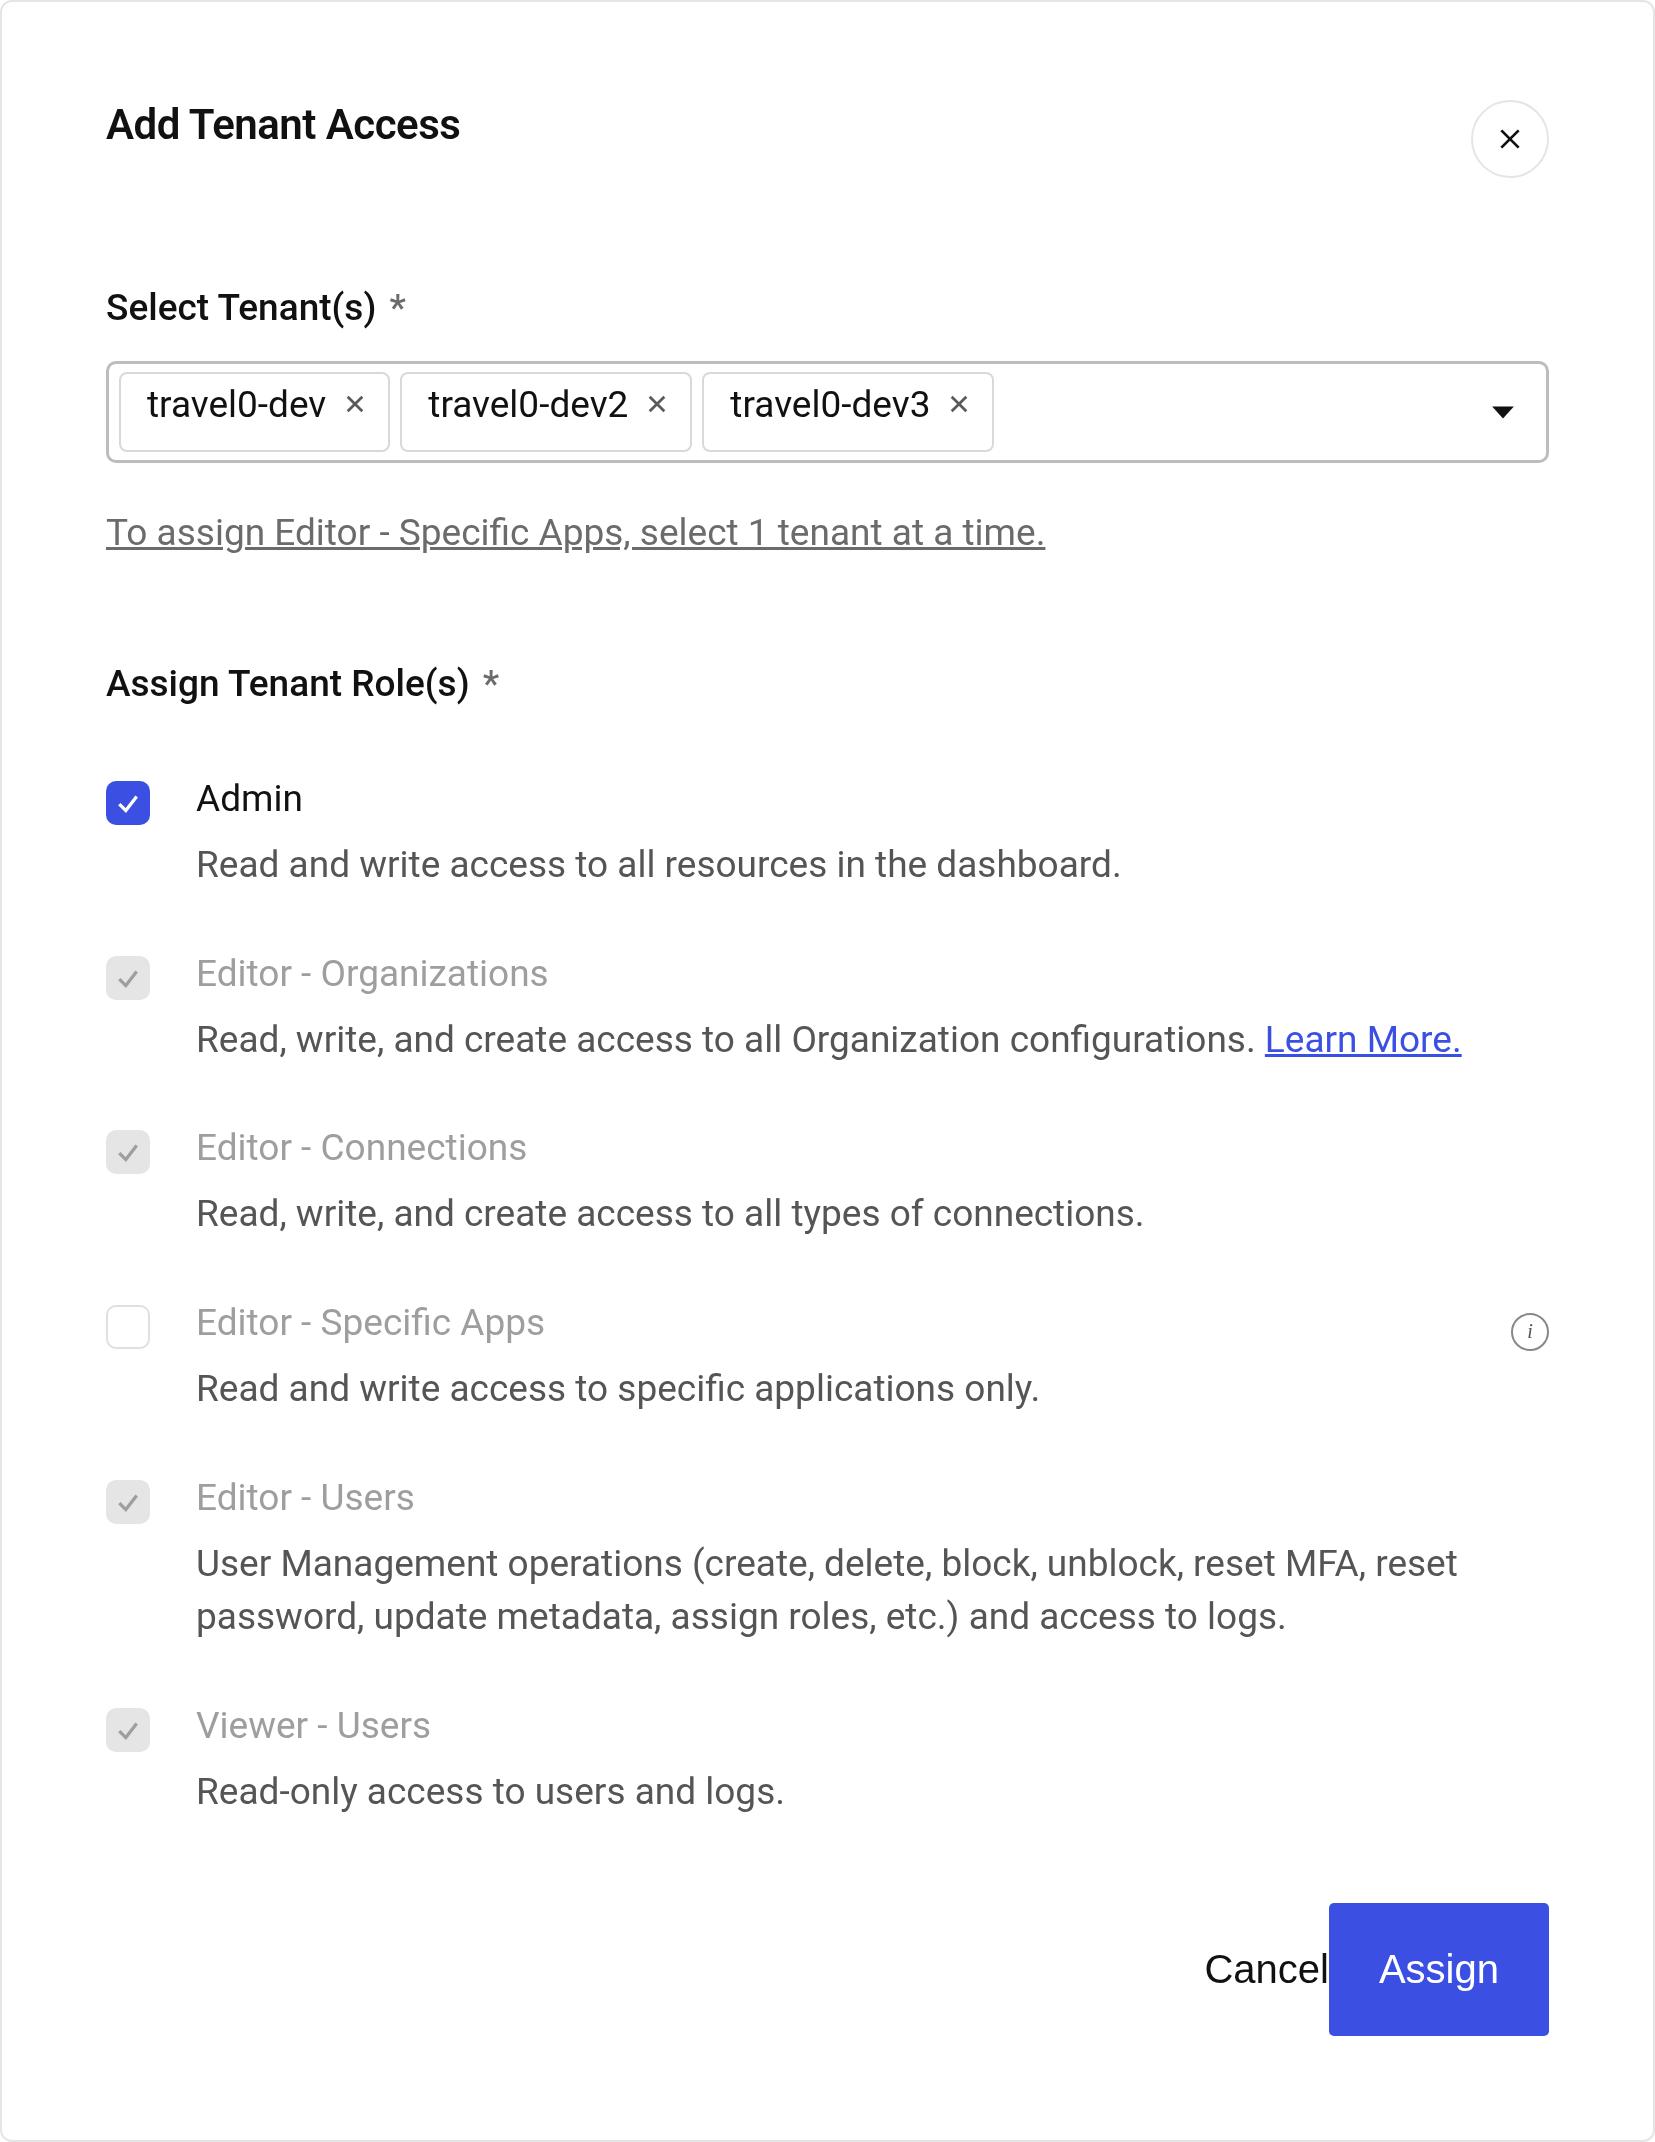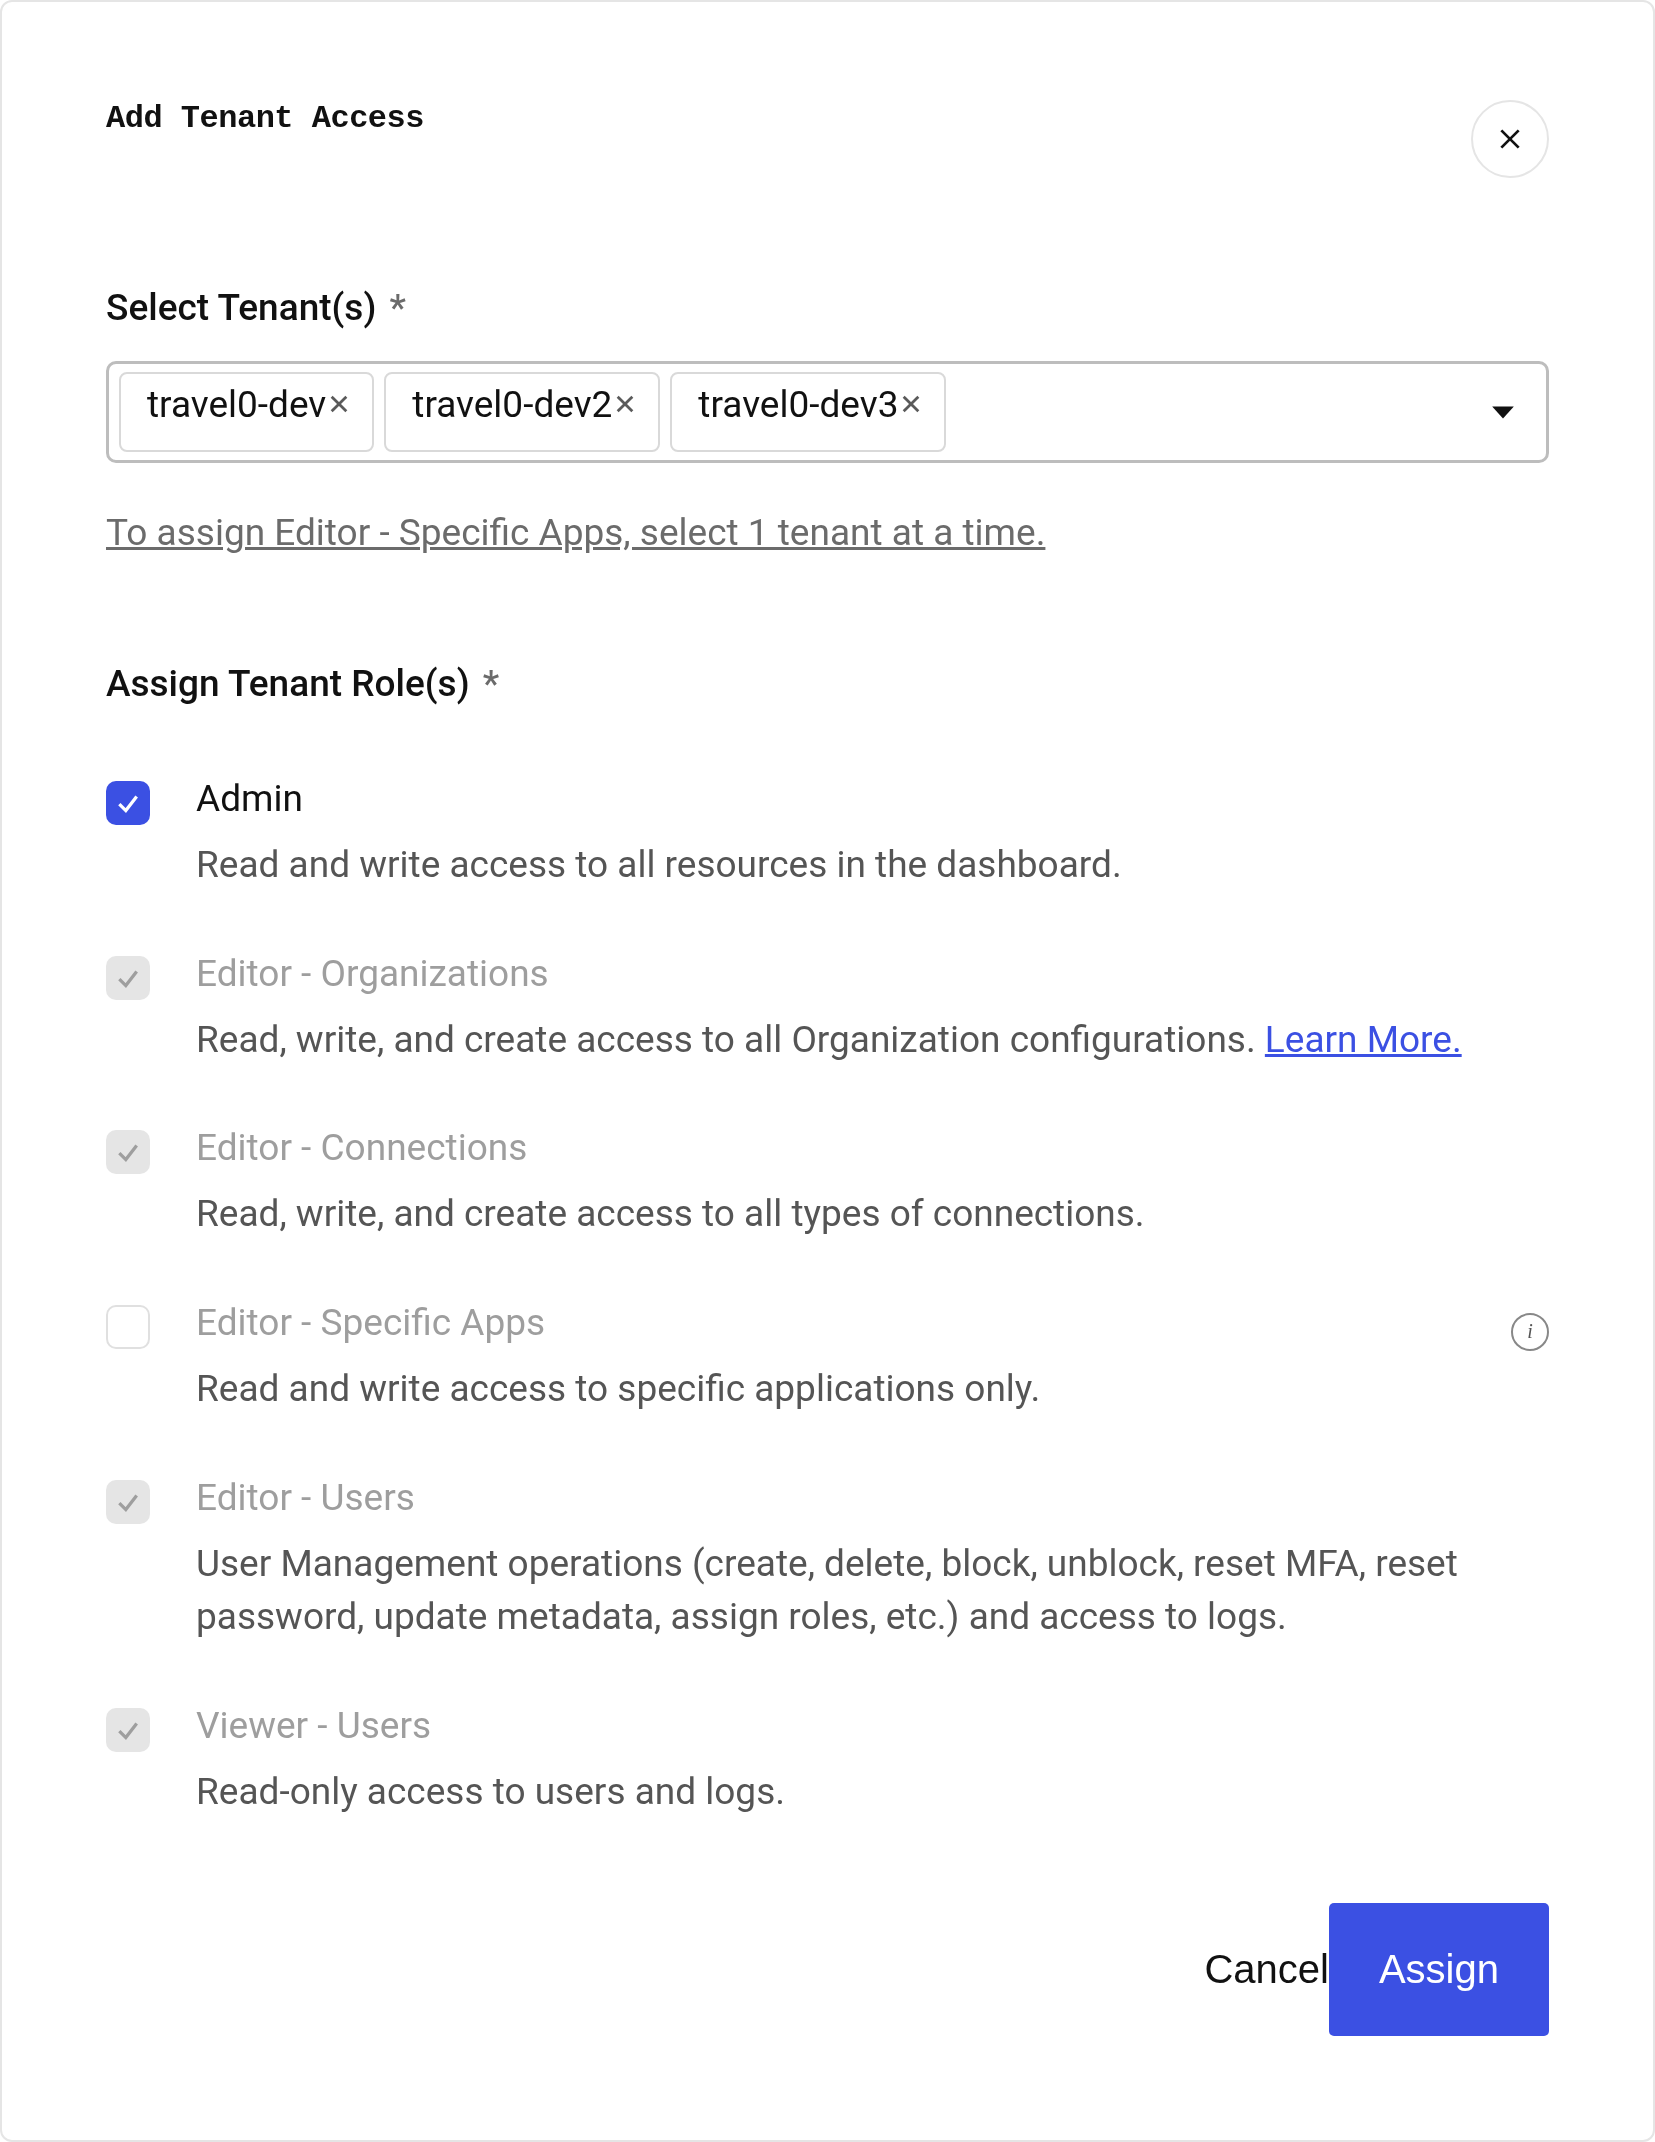--- a/index.html
+++ b/index.html
@@ -1,30 +1,30 @@
 <!DOCTYPE html>
 <html><head>
 <meta charset="utf-8">
 <style>
   * { box-sizing: border-box; margin: 0; padding: 0; }
   html, body { width: 1655px; height: 2142px; font-family: -apple-system, BlinkMacSystemFont, "Segoe UI", Roboto, Helvetica, Arial, sans-serif; background: #fff; }
   .wrapper { width: 100%; height: 100%; border: 2px solid #e5e5e5; border-radius: 12px; padding: 98px 104px 104px 104px; }
   .content { width: 100%; height: 100%; position: relative; }
 
   .header { display: flex; align-items: flex-start; justify-content: space-between; }
-  .title { font-size: 32px; font-weight: 600; color: #111; letter-spacing: -0.5px; font-family: Liberation Mono, monospace; }
+  .title { font-size: 42px; font-weight: 600; color: #111; letter-spacing: -0.5px; }
   .close-btn { width: 78px; height: 78px; border: 2px solid #e5e5e5; border-radius: 50%; background: #fff; display: flex; align-items: center; justify-content: center; cursor: pointer; }
   .close-btn svg { width: 26px; height: 26px; stroke: #111; stroke-width: 2.5; }
 
   .section-label { font-size: 37px; font-weight: 500; color: #111; margin-top: 108px; }
   .section-label .asterisk { color: #6b6b6b; margin-left: 4px; }
 
   .multiselect { margin-top: 32px; border: 3px solid #bdbdbd; border-radius: 10px; display: flex; align-items: center; padding: 8px 10px; height: 102px; position: relative; }
   .chips { display: flex; gap: 10px; }
-  .chip { display: flex; align-items: center; gap: 2px; border: 2px solid #d9d9d9; border-radius: 8px; padding: 12px 22px 28px 26px; height: 80px; background: #fff; }
+  .chip { display: flex; align-items: center; gap: 18px; border: 2px solid #d9d9d9; border-radius: 8px; padding: 12px 22px 28px 26px; height: 80px; background: #fff; }
   .chip-label { font-size: 37px; color: #111; }
   .chip-x { width: 22px; height: 22px; display: flex; align-items: center; justify-content: center; cursor: pointer; }
   .chip-x svg { width: 22px; height: 22px; stroke: #5a5a5a; stroke-width: 3; }
   .caret { position: absolute; right: 30px; top: 50%; transform: translateY(-50%); width: 26px; height: 26px; display: flex; align-items: center; justify-content: center; cursor: pointer; }
   .caret svg { width: 26px; height: 16px; fill: #111; }
 
   .helper-text { font-size: 37px; color: #6b6b6b; margin-top: 48px; text-decoration: underline; }
 
   .roles-label { font-size: 37px; font-weight: 500; color: #111; margin-top: 108px; }
   .roles-label .asterisk { color: #6b6b6b; margin-left: 4px; }

